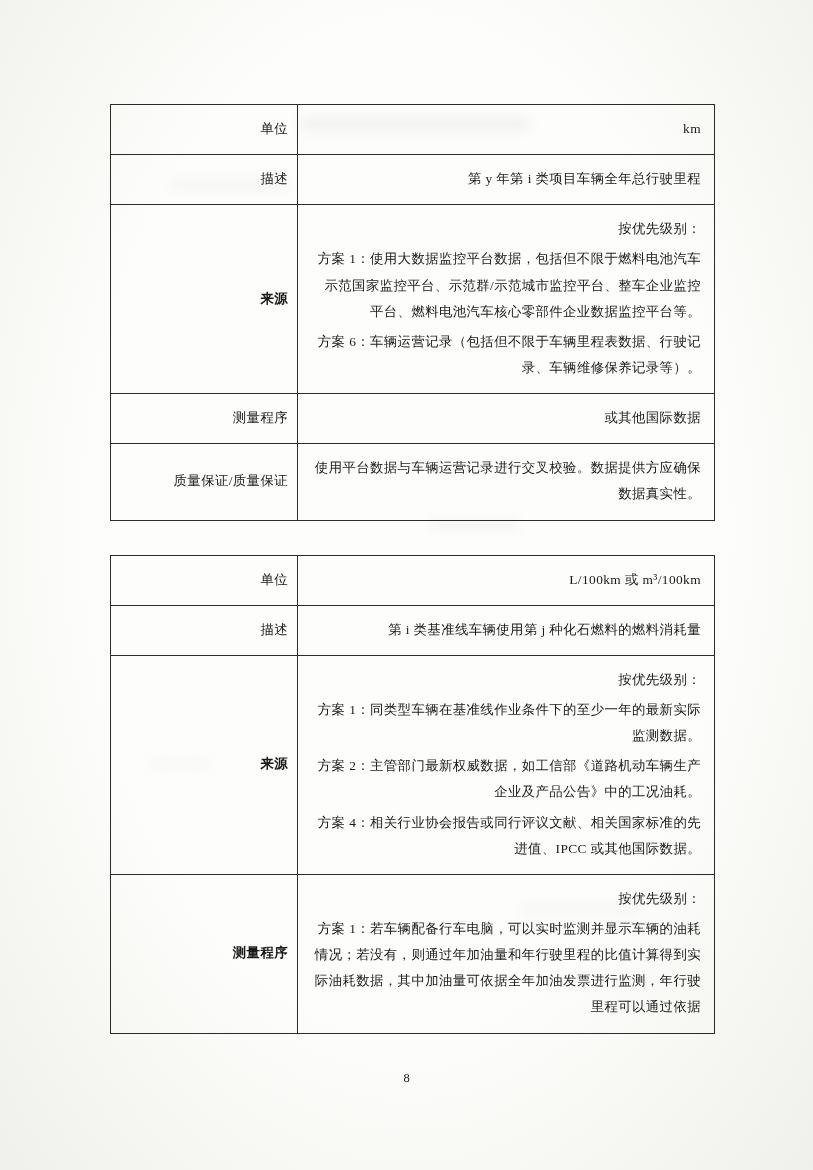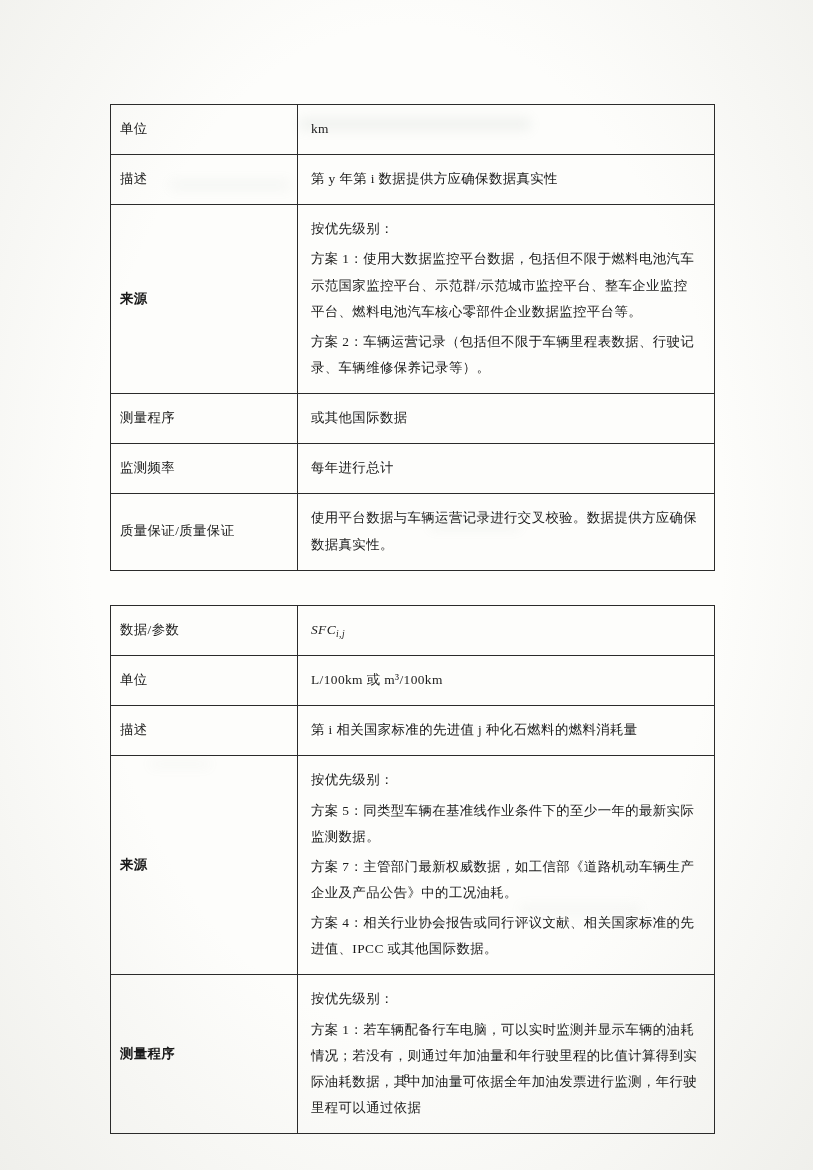--- a/index.html
+++ b/index.html
@@ -34,20 +34,21 @@
     position: absolute;
     left: 110px;
     top: 104px;
     width: 566px;
   }
   table.doc-table {
     border-collapse: collapse;
     width: 566px;
     table-layout: fixed;
     background: transparent;
+    text-align: right;
   }
   table.doc-table td {
     border: 1px solid #2b2b2b;
     padding: 7px 9px 8px 9px;
     font-size: 13.4px;
     line-height: 1.95;
     vertical-align: middle;
     letter-spacing: 0.4px;
   }
   td.label-col {
@@ -119,80 +120,68 @@
       <tbody>
         <tr>
           <td class="label-col">单位</td>
           <td class="value-col">
             <p class="para">km</p>
           </td>
         </tr>
         <tr>
           <td class="label-col">描述</td>
           <td class="value-col">
-            <p class="para">第 y 年第 i 数据提供方应确保数据真实性</p>
+            <p class="para">第 y 年第 i 类项目车辆全年总行驶里程</p>
           </td>
         </tr>
         <tr>
           <td class="label-col top-align">来源</td>
           <td class="value-col">
             <p class="para">按优先级别：</p>
             <p class="para">方案 1：使用大数据监控平台数据，包括但不限于燃料电池汽车示范国家监控平台、示范群/示范城市监控平台、整车企业监控平台、燃料电池汽车核心零部件企业数据监控平台等。</p>
-            <p class="para">方案 2：车辆运营记录（包括但不限于车辆里程表数据、行驶记录、车辆维修保养记录等）。</p>
+            <p class="para">方案 6：车辆运营记录（包括但不限于车辆里程表数据、行驶记录、车辆维修保养记录等）。</p>
           </td>
         </tr>
         <tr>
           <td class="label-col">测量程序</td>
           <td class="value-col">
             <p class="para">或其他国际数据</p>
-          </td>
-        </tr>
-        <tr>
-          <td class="label-col">监测频率</td>
-          <td class="value-col">
-            <p class="para">每年进行总计</p>
           </td>
         </tr>
         <tr>
           <td class="label-col">质量保证/质量保证</td>
           <td class="value-col">
             <p class="para">使用平台数据与车辆运营记录进行交叉校验。数据提供方应确保数据真实性。</p>
           </td>
         </tr>
       </tbody>
     </table>
 
     <div class="table-gap"></div>
 
     <table class="doc-table">
       <tbody>
         <tr>
-          <td class="label-col">数据/参数</td>
-          <td class="value-col">
-            <p class="para"><span class="italic-var">SFC</span><span class="sub">i,j</span></p>
-          </td>
-        </tr>
-        <tr>
           <td class="label-col">单位</td>
           <td class="value-col">
             <p class="para">L/100km 或 m³/100km</p>
           </td>
         </tr>
         <tr>
           <td class="label-col">描述</td>
           <td class="value-col">
-            <p class="para">第 i 相关国家标准的先进值 j 种化石燃料的燃料消耗量</p>
+            <p class="para">第 i 类基准线车辆使用第 j 种化石燃料的燃料消耗量</p>
           </td>
         </tr>
         <tr>
           <td class="label-col top-align">来源</td>
           <td class="value-col">
             <p class="para">按优先级别：</p>
-            <p class="para">方案 5：同类型车辆在基准线作业条件下的至少一年的最新实际监测数据。</p>
-            <p class="para">方案 7：主管部门最新权威数据，如工信部《道路机动车辆生产企业及产品公告》中的工况油耗。</p>
+            <p class="para">方案 1：同类型车辆在基准线作业条件下的至少一年的最新实际监测数据。</p>
+            <p class="para">方案 2：主管部门最新权威数据，如工信部《道路机动车辆生产企业及产品公告》中的工况油耗。</p>
             <p class="para">方案 4：相关行业协会报告或同行评议文献、相关国家标准的先进值、IPCC 或其他国际数据。</p>
           </td>
         </tr>
         <tr>
           <td class="label-col top-align">测量程序</td>
           <td class="value-col">
             <p class="para">按优先级别：</p>
             <p class="para">方案 1：若车辆配备行车电脑，可以实时监测并显示车辆的油耗情况；若没有，则通过年加油量和年行驶里程的比值计算得到实际油耗数据，其中加油量可依据全年加油发票进行监测，年行驶里程可以通过依据</p>
           </td>
         </tr>

